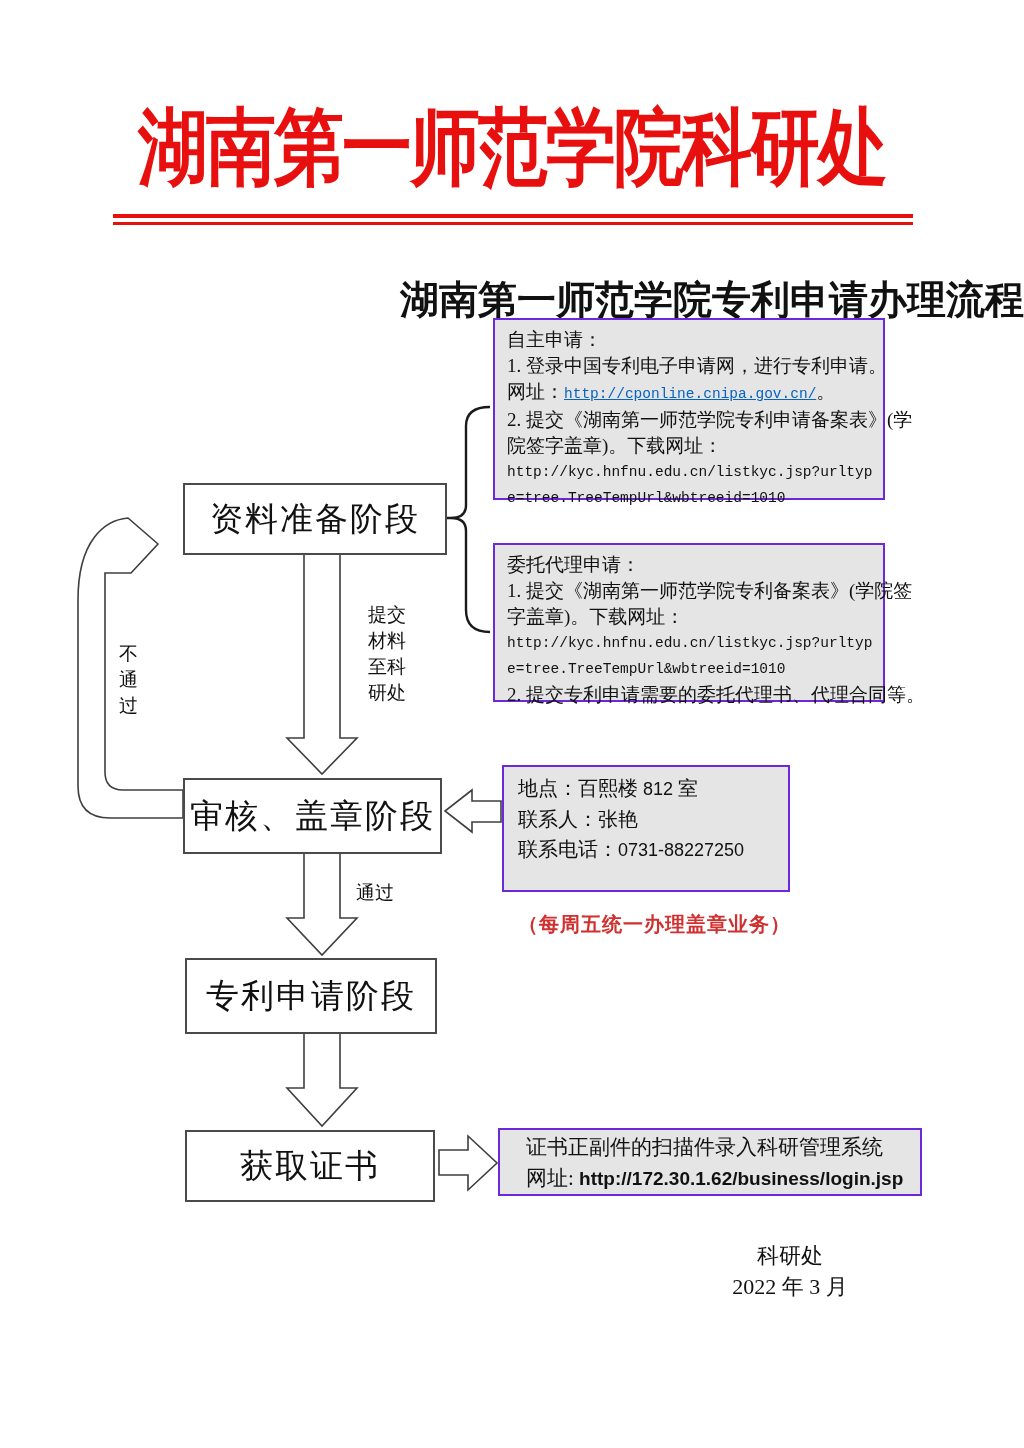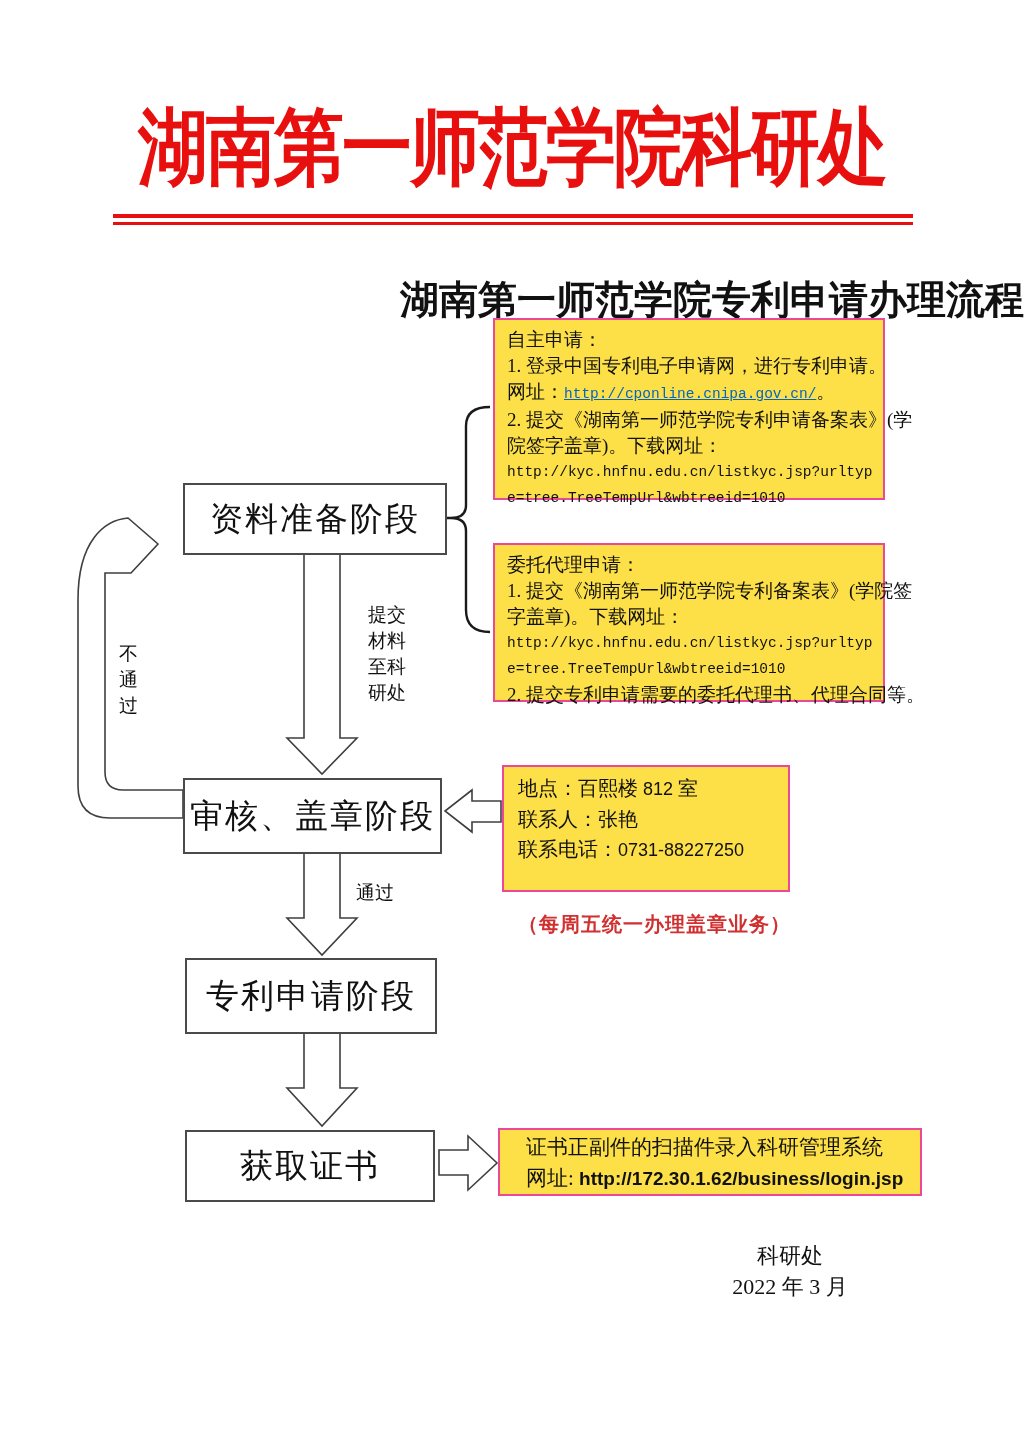--- a/index.html
+++ b/index.html
@@ -30,21 +30,21 @@
     display:flex;align-items:center;justify-content:center;
     font-size:33px;letter-spacing:2px;white-space:nowrap;
   }
   .fbox.a{left:183px;top:483px;width:260px;height:68px;}
   .fbox.b{left:183px;top:778px;width:255px;height:72px;}
   .fbox.c{left:185px;top:958px;width:248px;height:72px;}
   .fbox.d{left:185px;top:1130px;width:246px;height:68px;}
 
   
   .note{
-    position:absolute;border:2px solid #ec4899;background:#fde047;
+    position:absolute;border:2px solid #6d28d9;background:#e5e5e5;
     font-size:19px;line-height:26px;padding:7px 12px;box-sizing:border-box;
     white-space:nowrap;
   }
   .note.self{left:493px;top:318px;width:392px;height:182px;}
   .note.agent{left:493px;top:543px;width:392px;height:159px;}
   .note.contact{left:502px;top:765px;width:288px;height:127px;font-size:20px;line-height:30px;padding:6px 14px;}
   .note.cert{left:498px;top:1128px;width:424px;height:68px;font-size:21px;line-height:31px;padding:2px 26px;}
   .mono{font-family:"Liberation Mono","DejaVu Sans Mono",monospace;font-size:14.5px;}
   .link{color:#0563c1;text-decoration:underline;font-family:"Liberation Mono","DejaVu Sans Mono",monospace;font-size:14.5px;cursor:pointer;}
   .rednote{color:#d03030;font-weight:bold;letter-spacing:1px;margin-top:44px;}

